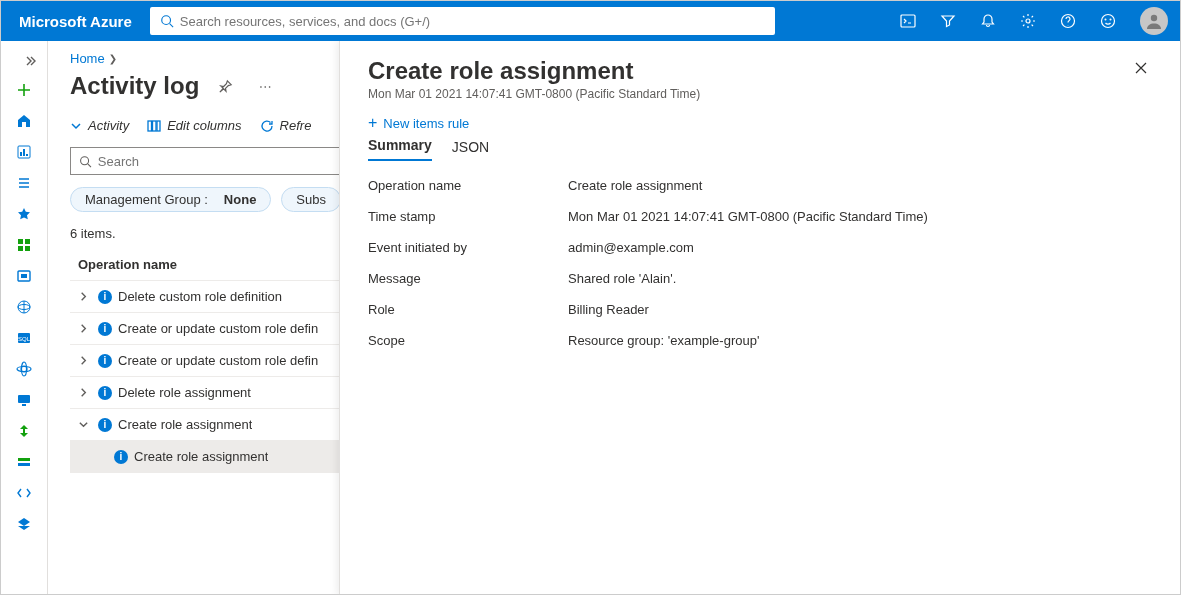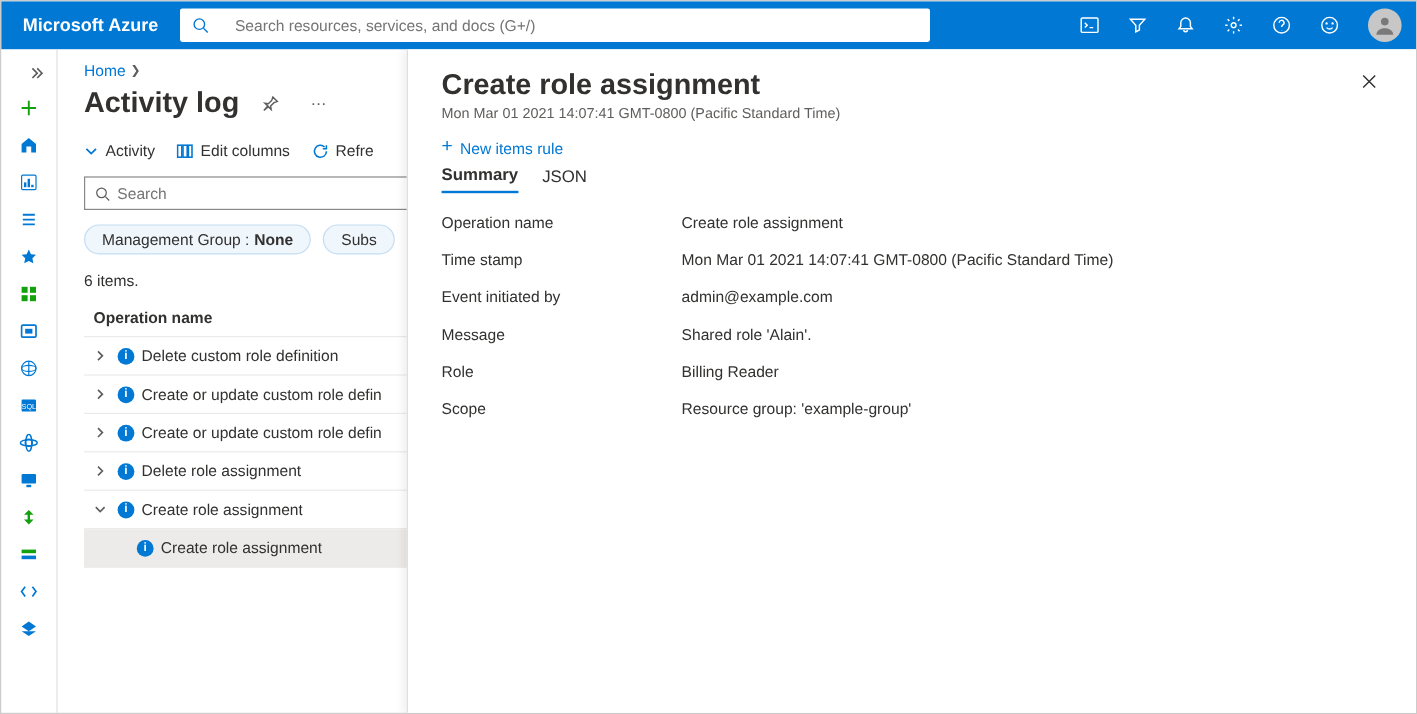--- a/index.html
+++ b/index.html
@@ -3,21 +3,21 @@
 <meta charset="utf-8">
 <style>
   * { box-sizing: border-box; margin: 0; padding: 0; }
   body { font-family: "Segoe UI", Arial, sans-serif; font-size: 13px; color: #323130; background:#fff; width:1181px; height:595px; overflow:hidden; border:1px solid #ccc;}
   
   
   .topbar { height:40px; background:#0078d4; display:flex; align-items:center; color:#fff; }
   .brand { font-weight:600; font-size:15px; padding:0 18px; white-space:nowrap; }
   .searchbox { flex:0 0 625px; height:28px; background:#fff; border-radius:2px; display:flex; align-items:center; padding:0 8px; margin-left:0; border:2px solid #fff;}
   .searchbox svg { flex:0 0 14px; }
-  .searchbox input { border:none; outline:none; font-size:13px; width:100%; margin-left:22px; color:#a21caf; background:transparent;}
+  .searchbox input { border:none; outline:none; font-size:13px; width:100%; margin-left:6px; color:#a21caf; background:transparent;}
   .topbar-spacer { flex:1; }
   .topbar-icons { display:flex; align-items:center; gap:0; }
   .topbar-icon { width:40px; height:40px; display:flex; align-items:center; justify-content:center; cursor:pointer; }
   .avatar { width:28px; height:28px; border-radius:50%; background:#c7c7c7; display:flex; align-items:center; justify-content:center; margin:0 12px; }
   
   
   .main { display:flex; height:555px; }
   
   
   .rail { width:47px; border-right:1px solid #e1dfdd; display:flex; flex-direction:column; align-items:center; padding-top:8px; gap:2px;}
@@ -29,29 +29,29 @@
   .page { flex:1; padding:10px 0 0 22px; overflow:hidden;}
   .breadcrumb { font-size:13px; color:#0078d4; display:flex; align-items:center; gap:4px; }
   .breadcrumb a { color:#0078d4; text-decoration:none; cursor:pointer;}
   .breadcrumb .chev { color:#605e5c; font-size:10px;}
   
   .page-title-row { display:flex; align-items:center; gap:12px; margin-top:6px;}
   .page-title { font-size:24px; font-weight:600; }
   .pin-btn, .more-btn { width:28px; height:28px; display:flex; align-items:center; justify-content:center; cursor:pointer; color:#605e5c; }
   
   .toolbar { display:flex; align-items:center; gap:18px; margin-top:18px; font-size:13px; }
-  .toolbar-btn { display:flex; align-items:center; gap:6px; cursor:pointer; color:#323130; }
+  .toolbar-btn { display:flex; align-items:center; gap:6px; cursor:pointer; color:#323130;font-style:italic; }
   .toolbar-btn svg { color:#0078d4; }
   
   .filter-search { margin-top:14px; width:100%; }
   .filter-search-box { height:28px; border:1px solid #8a8886; display:flex; align-items:center; padding:0 8px; width:100%;}
   .filter-search-box input { border:none; outline:none; font-size:13px; width:100%; margin-left:6px; }
   
   .pills { display:flex; gap:10px; margin-top:12px; }
-  .pill { background:#eff6fc; border:1px solid #c4ddf2; border-radius:14px; padding:4px 14px; font-size:13px; display:flex; gap:4px; cursor:pointer; white-space:nowrap;}
+  .pill { background:#eff6fc; border:1px solid #c4ddf2; border-radius:14px; padding:4px 14px; font-size:13px; display:flex; gap:16px; cursor:pointer; white-space:nowrap;}
   .pill .bold { font-weight:600; }
   
   .items-count { margin-top:14px; font-size:13px; }
   
   .list-header { margin-top:8px; padding:8px 8px; font-weight:600; font-size:13px; border-bottom:1px solid #edebe9;}
   .list-row { display:flex; align-items:center; height:32px; padding:0 4px; border-bottom:1px solid #edebe9; cursor:pointer; gap:6px;}
   .list-row.selected { background:#edebe9; }
   .list-row .caret { width:18px; display:flex; justify-content:center; color:#605e5c;}
   .list-row .indent { width:20px; }
   .info-icon { width:14px; height:14px; border-radius:50%; background:#0078d4; color:#fff; font-size:10px; font-weight:600; display:flex; align-items:center; justify-content:center; flex-shrink:0;}

